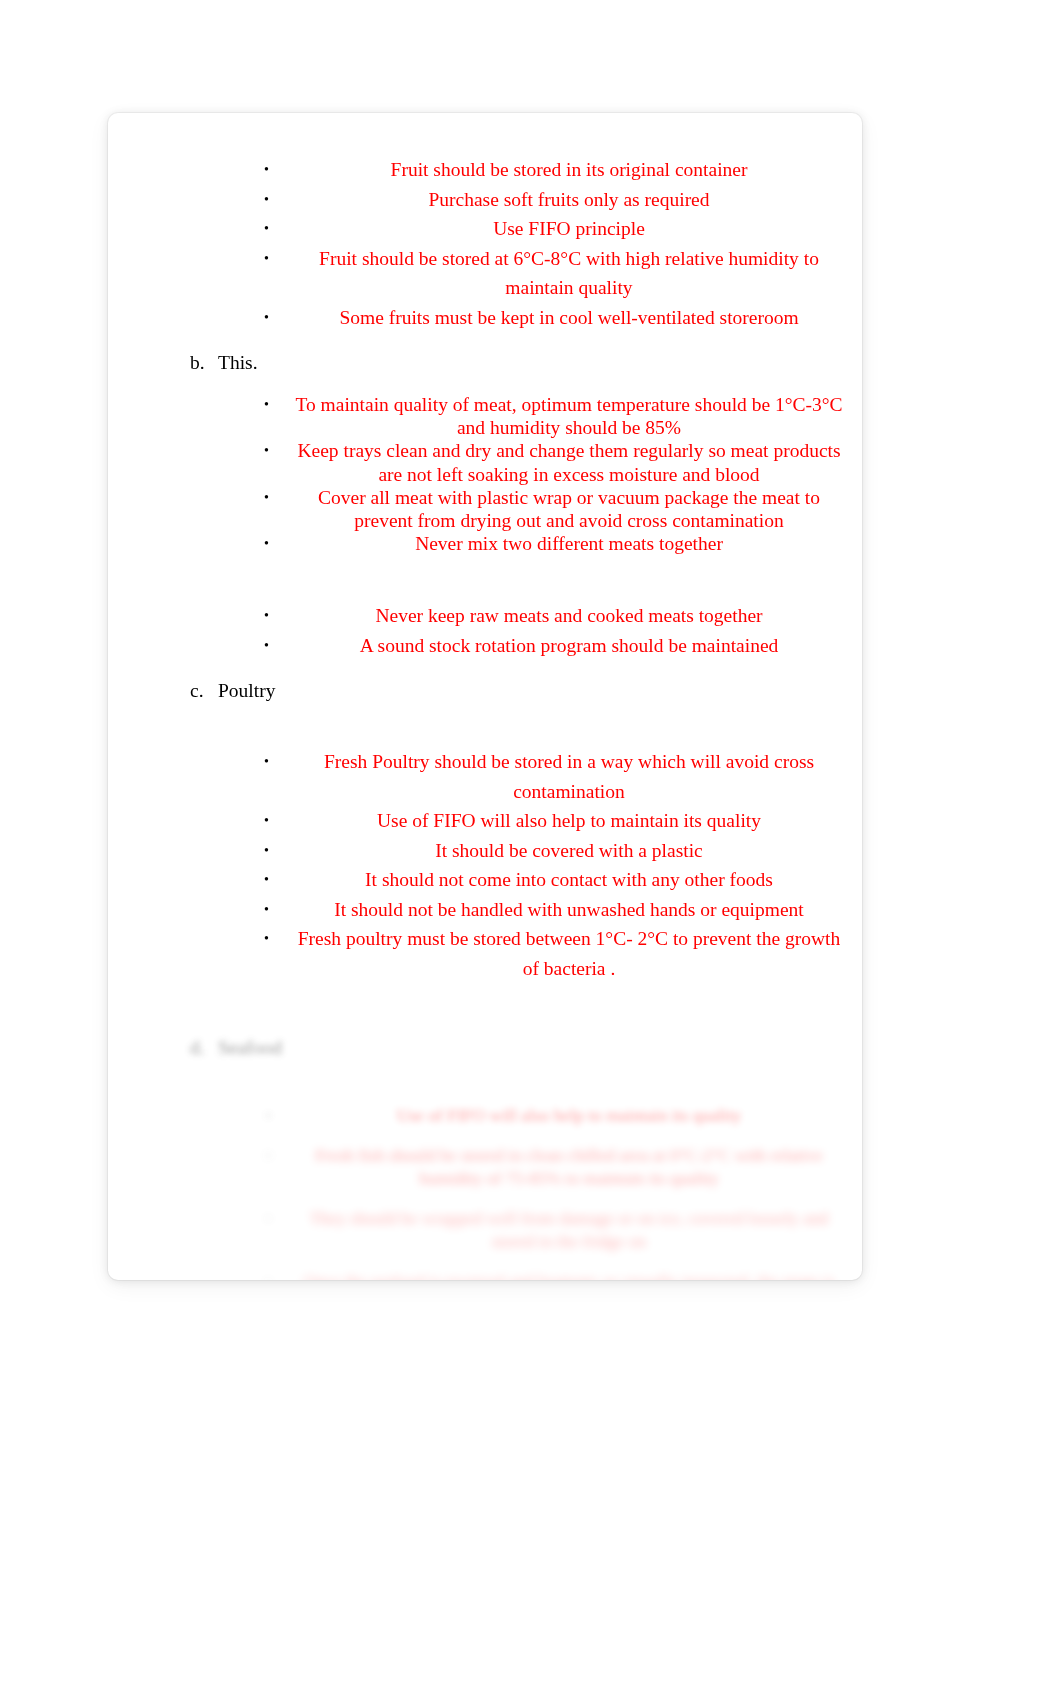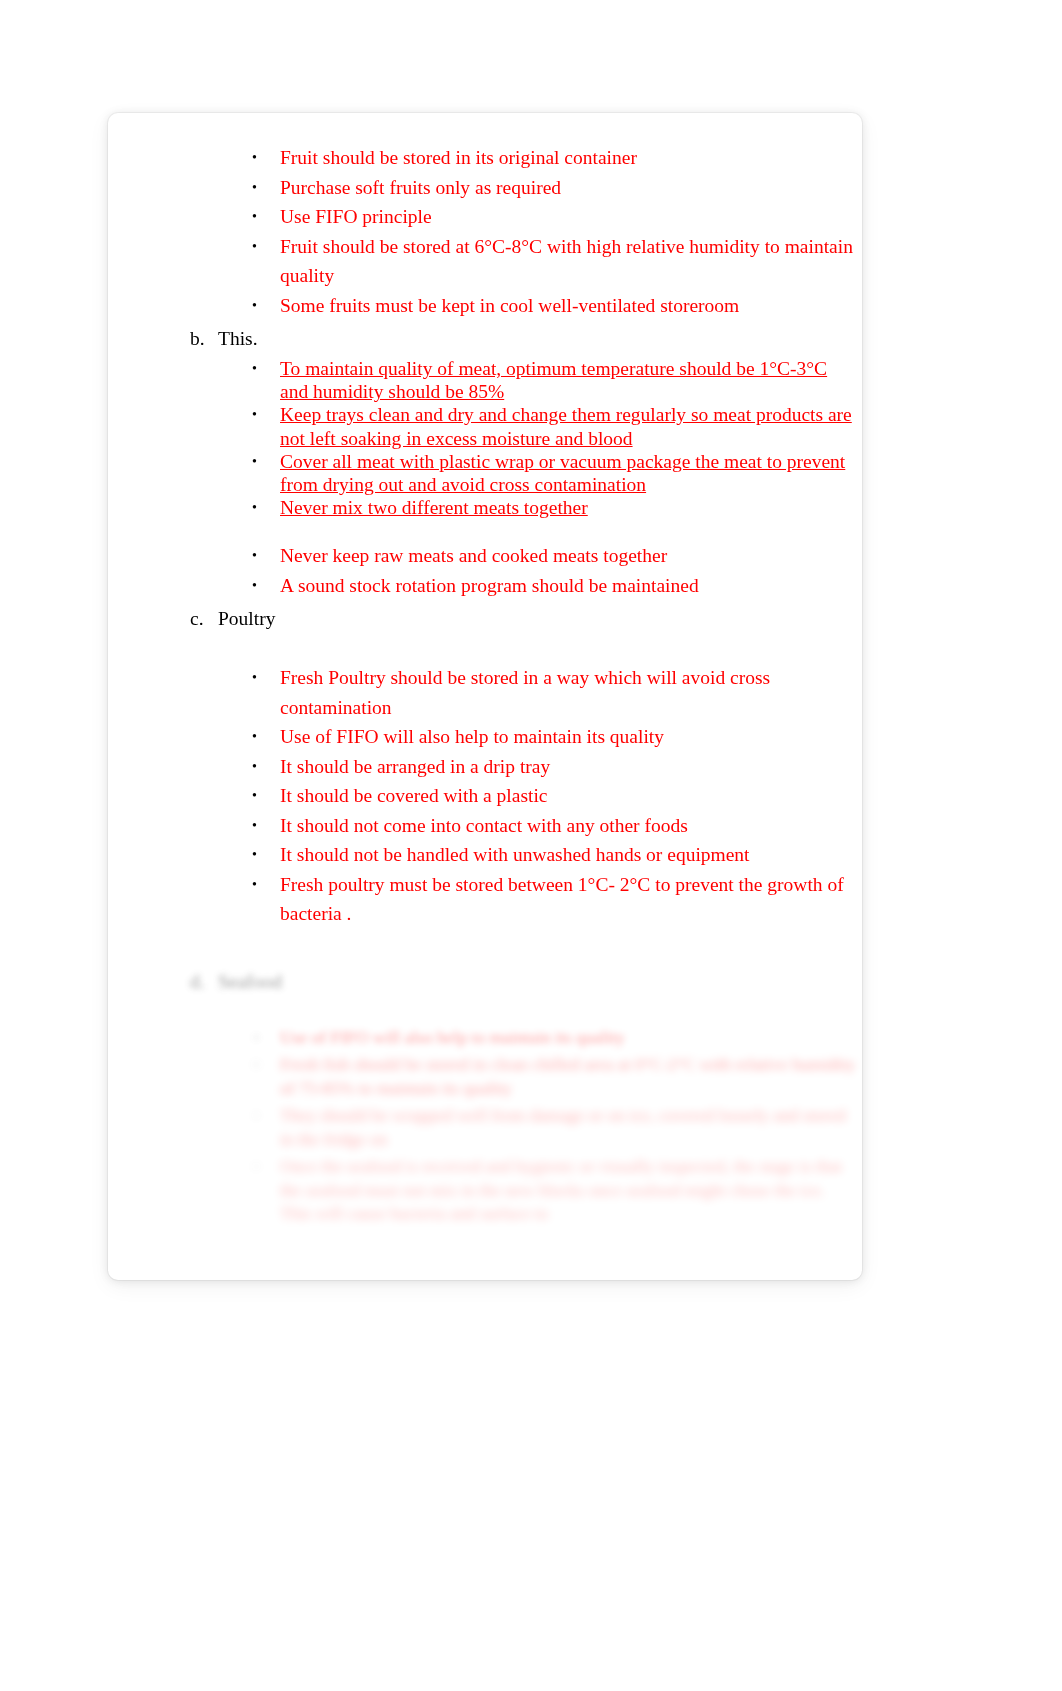--- a/index.html
+++ b/index.html
@@ -50,22 +50,23 @@
   
   .content {
     position: absolute;
     left: 0;
     top: 0;
     width: 754px;
   }
 
   ul.bullets {
     list-style: none;
-    margin: 4px;
+    margin: 16px;
     padding: 0;
+    text-align: center;
   }
 
   li.bullet {
     position: relative;
     color: #ff0000;
     font-size: 19.5px;
     padding-left: 168px;
     text-indent: 0;
   }
   li.bullet::before {
@@ -73,21 +74,21 @@
     position: absolute;
     left: 140px;
     top: 0;
     color: #000000;
     font-size: 14px;
     line-height: inherit;
   }
 
   
   .sp-15 li.bullet { line-height: 29.5px; margin: 0; }
-  .sp-10 li.bullet { line-height: 23.2px; margin: 0; text-decoration: underline; }
+  .sp-10 li.bullet { line-height: 23.2px; margin: 0; }
 
   
   .sub-head {
     position: relative;
     color: #000000;
     font-size: 19.5px;
     line-height: 29px;
     padding-left: 110px;
   }
   .sub-head .marker {
@@ -168,21 +169,20 @@
         <div class="sub-head">
           <span class="marker">c.</span>
           <span>Poultry</span>
         </div>
 
         <div class="spacer-md"></div>
 
         <ul class="bullets sp-15">
           <li class="bullet">Fresh Poultry should be stored in a way which will avoid cross contamination</li>
           <li class="bullet">Use of FIFO will also help to maintain its quality</li>
-          <li class="bullet">It should be arranged in a drip tray</li>
           <li class="bullet">It should be covered with a plastic</li>
           <li class="bullet">It should not come into contact with any other foods</li>
           <li class="bullet">It should not be handled with unwashed hands or equipment</li>
           <li class="bullet">Fresh poultry must be stored between 1°C- 2°C to prevent the growth of bacteria .</li>
         </ul>
 
         <div class="spacer-lg"></div>
 
         <div class="faded-region">
 

